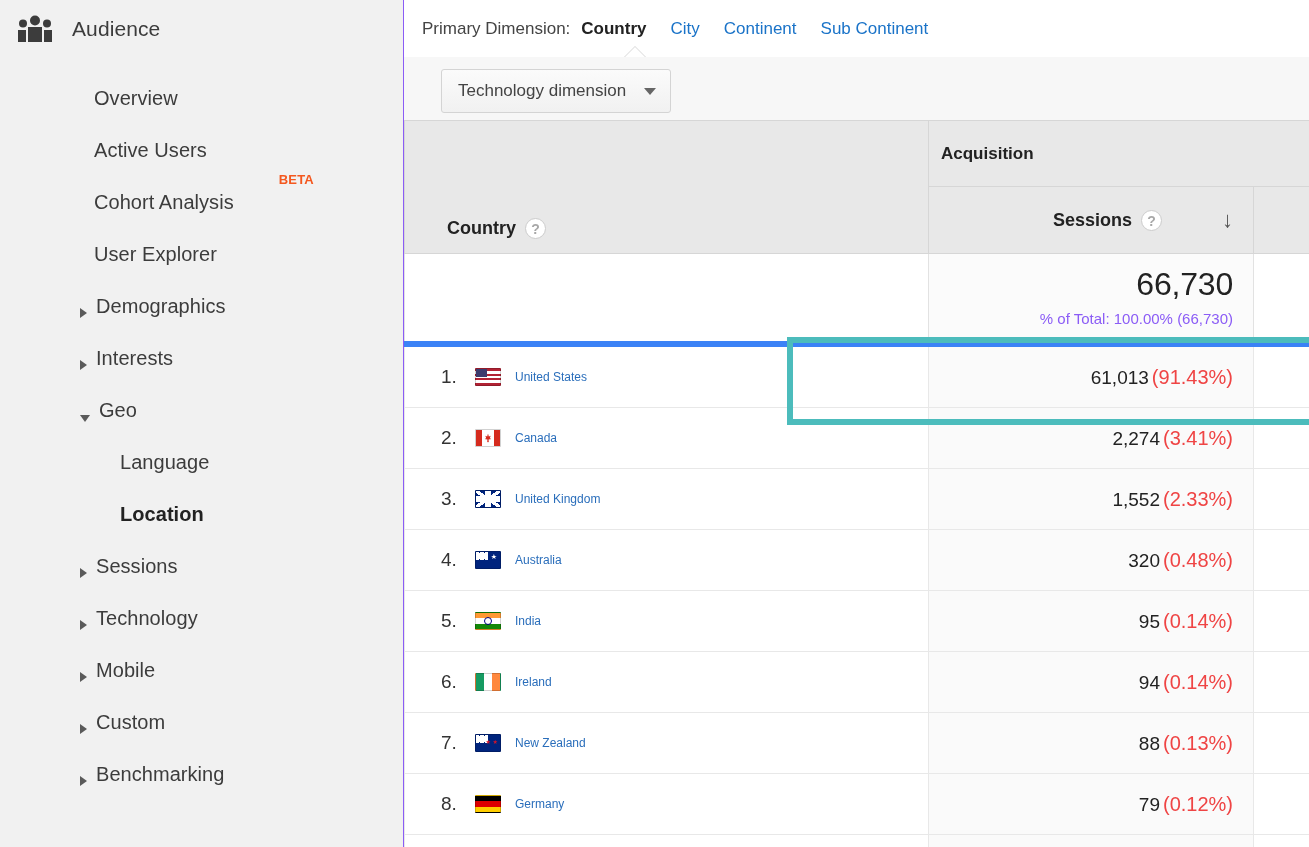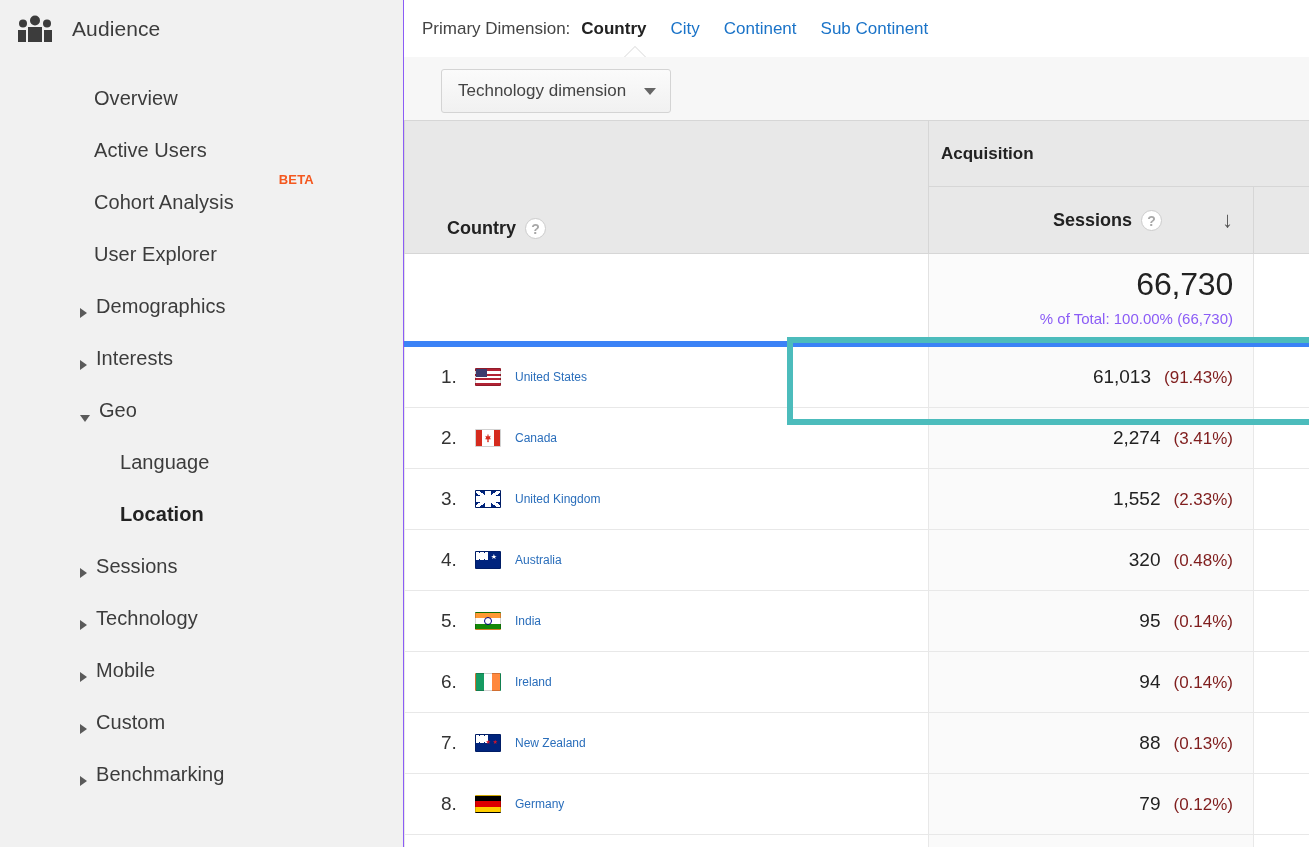--- a/index.html
+++ b/index.html
@@ -322,23 +322,23 @@
     color: #2a6ebb;
     cursor: pointer;
     white-space: nowrap;
   }
   .mval {
     font-size: 19px;
     font-weight: normal;
     color: #222;
   }
   .mpct {
-    font-size: 17px;
-    color: #7f1d1d;
-    margin-left: 13px;
+    font-size: 20px;
+    color: #ef4444;
+    margin-left: 3px;
   }
 
   
   #highlight {
     position: absolute;
     left: 383px;
     top: 337px;
     width: 889px;
     height: 88px;
     border: 6px solid #4cbcbc;

